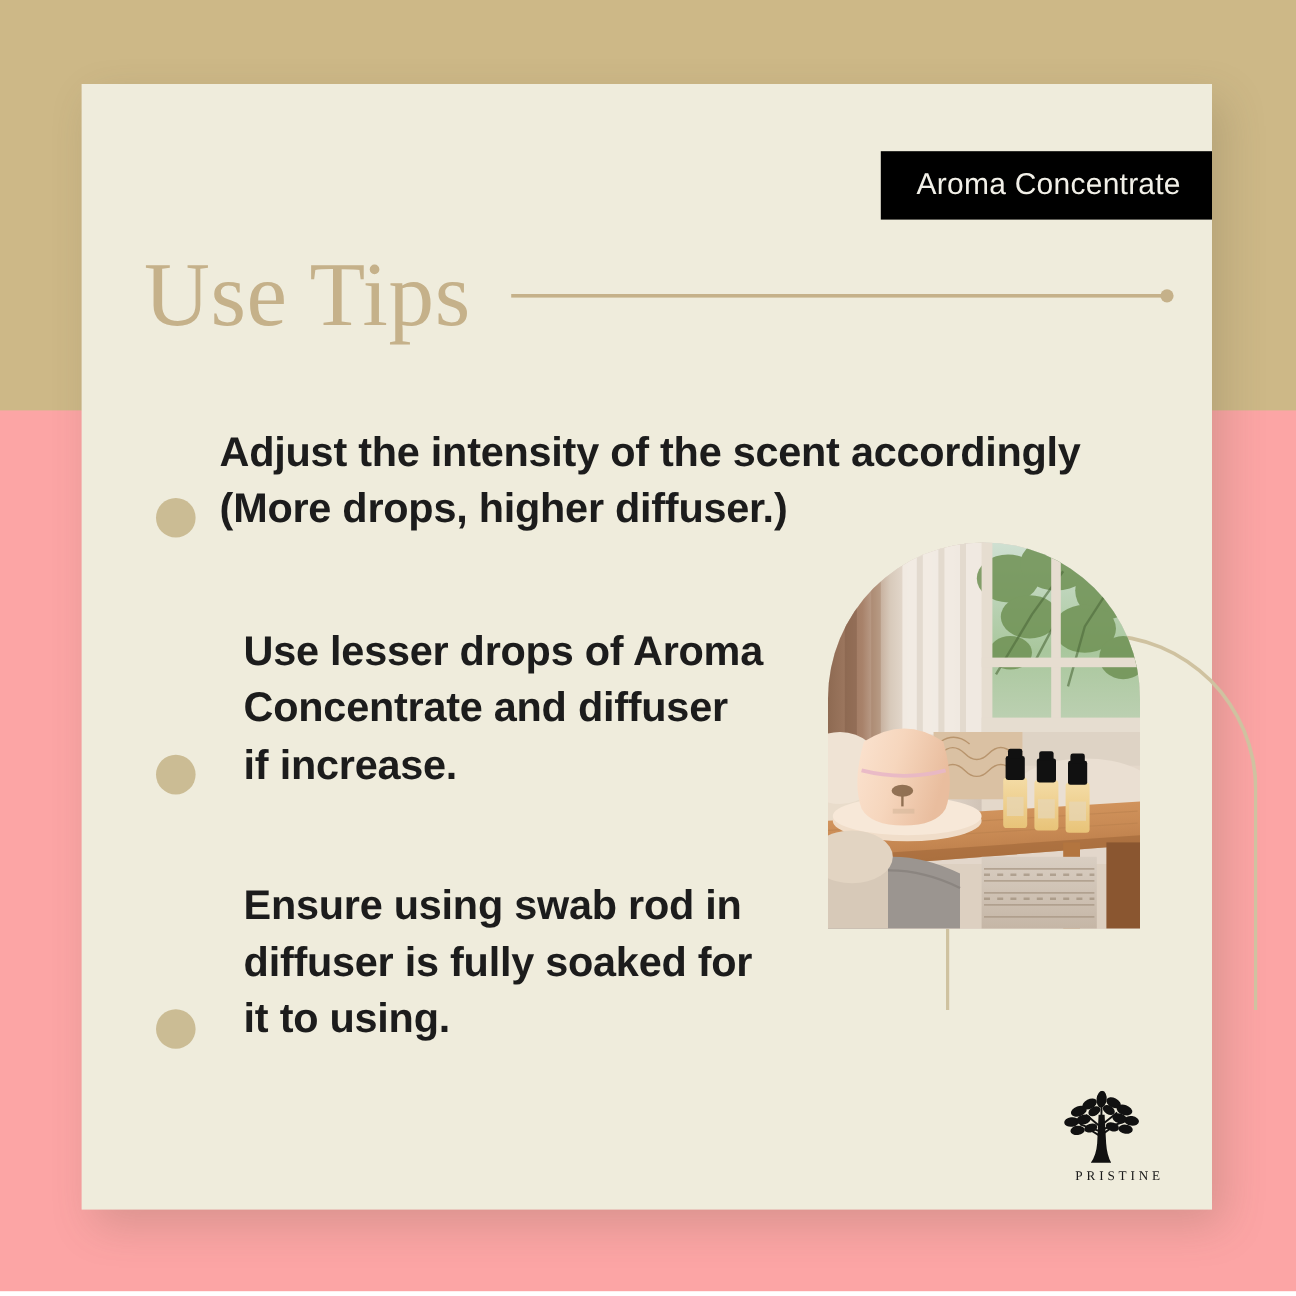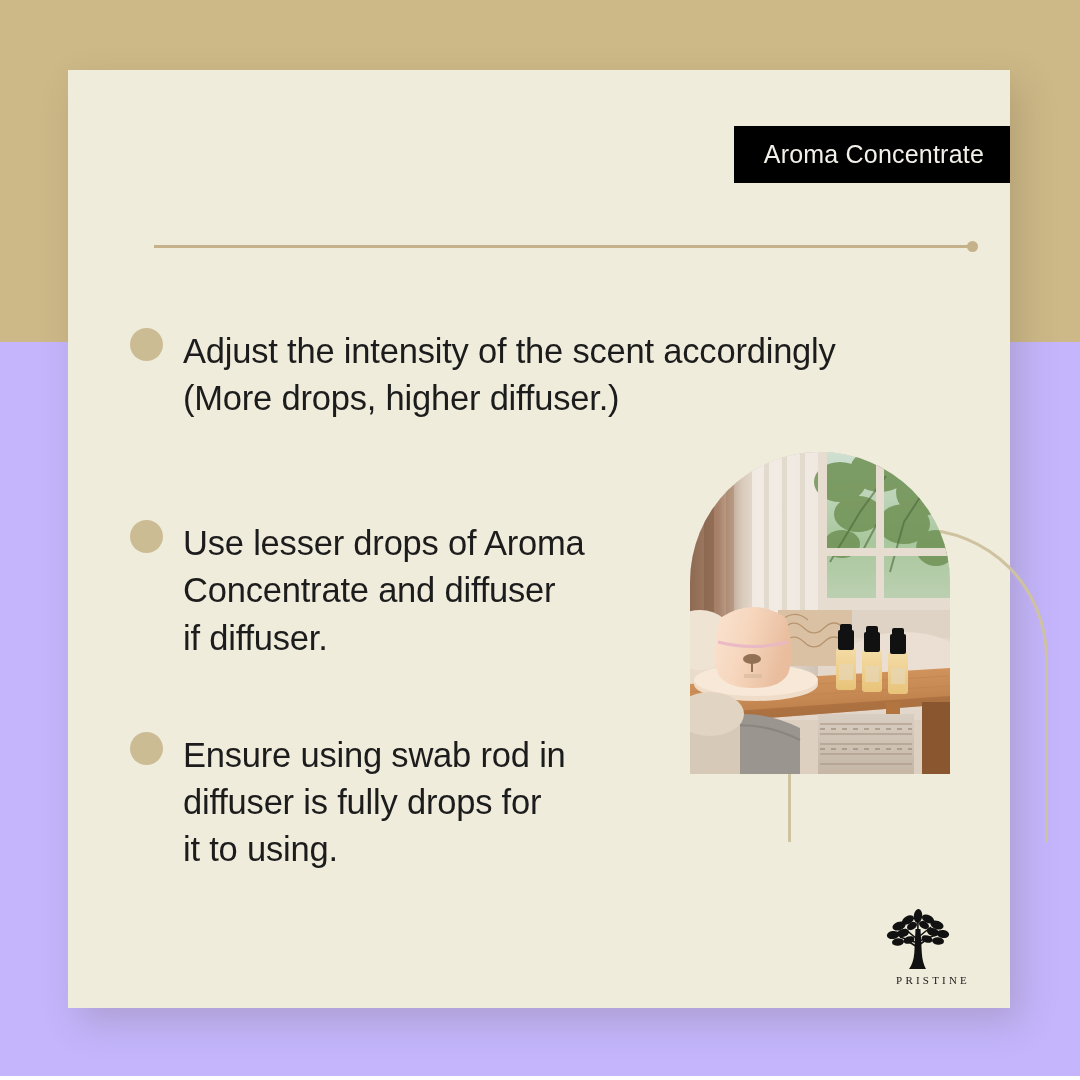--- a/index.html
+++ b/index.html
@@ -9,21 +9,21 @@
     height: 1080px;
     overflow: hidden;
     background: #ffffff;
     font-family: "Liberation Sans", sans-serif;
   }
 
   #stage {
     position: relative;
     width: 1080px;
     height: 1076px;
-    background: #c4b5fd;
+    background: #fca5a5;
   }
 
   
   .gold-band {
     position: absolute;
     left: 0;
     top: 0;
     width: 1080px;
     height: 342px;
     background: #cdb887;
@@ -99,44 +99,45 @@
   
   .tips {
     position: absolute;
     left: 62px;
     top: 258px;
     width: 880px;
   }
   .tip {
     position: relative;
     display: flex;
-    align-items: flex-start;
+    align-items: flex-end;
     margin-bottom: 42px;
     min-height: 120px;
+    font-weight: bold;
   }
   .tip-bullet {
     width: 33px;
     height: 33px;
     border-radius: 50%;
     background: #cbbc94;
     flex: 0 0 33px;
     margin-right: 20px;
   }
   .tip-text {
     font-size: 34.5px;
     line-height: 1.37;
     color: #1c1c1c;
     letter-spacing: -0.2px;
   }
   .tip-text .line { display: block; white-space: nowrap; }
 
   .tip-1 { margin-bottom: 72px; }
   .tip-2 { margin-bottom: 70px; }
   .tip-3 { margin-bottom: 0; }
-  .tip-2 .tip-text, .tip-3 .tip-text { max-width: 520px; }
+  .tip-2 .tip-text, .tip-3 .tip-text { max-width: 520px; margin-left: 20px; }
 
   
   .arch-outline {
     position: absolute;
     left: 720px;
     top: 458px;
     width: 260px;
     height: 314px;
     border: 3px solid #cfc2a0;
     border-bottom: none;
@@ -183,20 +184,21 @@
 
   <div class="gold-band"></div>
 
   <div class="card">
 
     <div class="badge">
       <span>Aroma Concentrate</span>
     </div>
 
     <div class="title-row">
+      <div class="title">Use Tips</div>
       <div class="title-rule-wrap">
         <div class="title-rule"></div>
         <div class="title-rule-dot"></div>
       </div>
     </div>
 
     <div class="tips">
 
       <div class="tip tip-1">
         <div class="tip-bullet"></div>
@@ -204,29 +206,29 @@
           <span class="line">Adjust the intensity of the scent accordingly</span>
           <span class="line">(More drops, higher diffuser.)</span>
         </div>
       </div>
 
       <div class="tip tip-2">
         <div class="tip-bullet"></div>
         <div class="tip-text">
           <span class="line">Use lesser drops of Aroma</span>
           <span class="line">Concentrate and diffuser</span>
-          <span class="line">if diffuser.</span>
+          <span class="line">if increase.</span>
         </div>
       </div>
 
       <div class="tip tip-3">
         <div class="tip-bullet"></div>
         <div class="tip-text">
           <span class="line">Ensure using swab rod in</span>
-          <span class="line">diffuser is fully drops for</span>
+          <span class="line">diffuser is fully soaked for</span>
           <span class="line">it to using.</span>
         </div>
       </div>
 
     </div>
 
     <div class="arch-outline"></div>
 
     <div class="photo">
       <svg width="260" height="322" viewBox="0 0 260 322">

